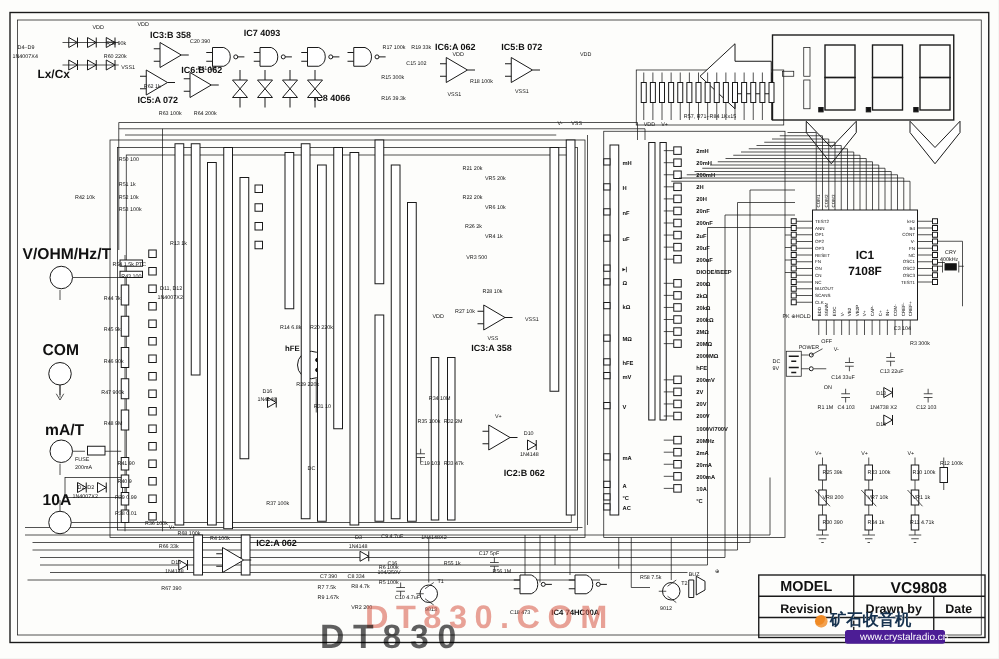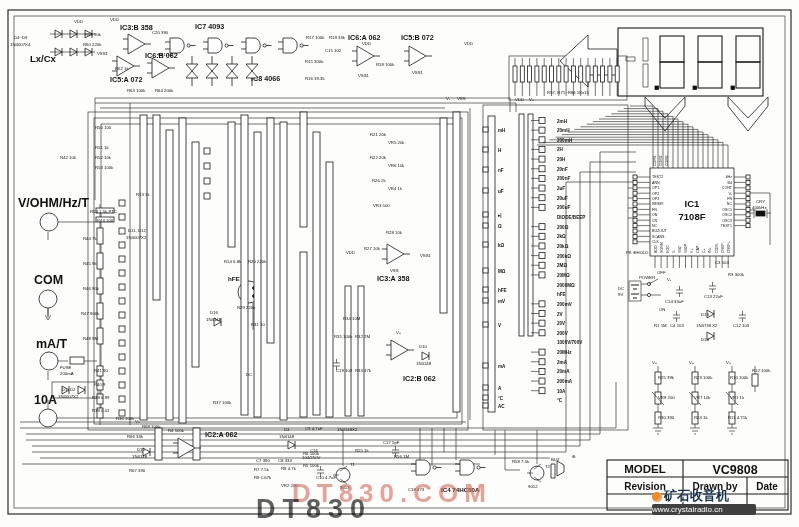--- a/index.html
+++ b/index.html
@@ -15,21 +15,21 @@
   .w2{stroke:#1a1a1a;stroke-width:1.1;fill:none;}
   .sym{stroke:#1a1a1a;stroke-width:.8;fill:#fff;}
   .symf{stroke:#1a1a1a;stroke-width:.8;fill:#111;}
   .wm-red{position:absolute;color:#d9604f;opacity:.58;font-weight:bold;pointer-events:none;white-space:nowrap;}
   .wm-gray{position:absolute;color:#000000;opacity:.62;font-weight:bold;letter-spacing:7px;
            font-size:27px;pointer-events:none;}
   .badge{position:absolute;left:652px;top:489px;width:104px;text-align:left;pointer-events:none;}
   .badge-title{font-size:13px;font-weight:bold;color:#16324f;text-shadow:0 1px 0 #fff;line-height:14px;}
   .badge-icon{display:inline-block;width:10px;height:10px;border-radius:50%;
               background:#f08a24;vertical-align:middle;margin-right:2px;box-shadow:inset -2px -2px 0 #fff3;}
-  .badge-url{margin-top:1px;background:#404040;color:#fff;font-size:8px;border-radius:2px;padding:1px 0;}
+  .badge-url{margin-top:1px;background:#4c1d95;color:#fff;font-size:8px;border-radius:2px;padding:1px 12px;margin-left:24px;}
 </style>
 </head>
 <body>
 
 <div class="sheet">
 <svg width="799" height="527" viewBox="0 0 799 527">
 
   <rect x="8" y="10" width="783" height="504" class="w2"></rect>
   <rect x="14" y="16" width="771" height="492" class="w"></rect>
 

